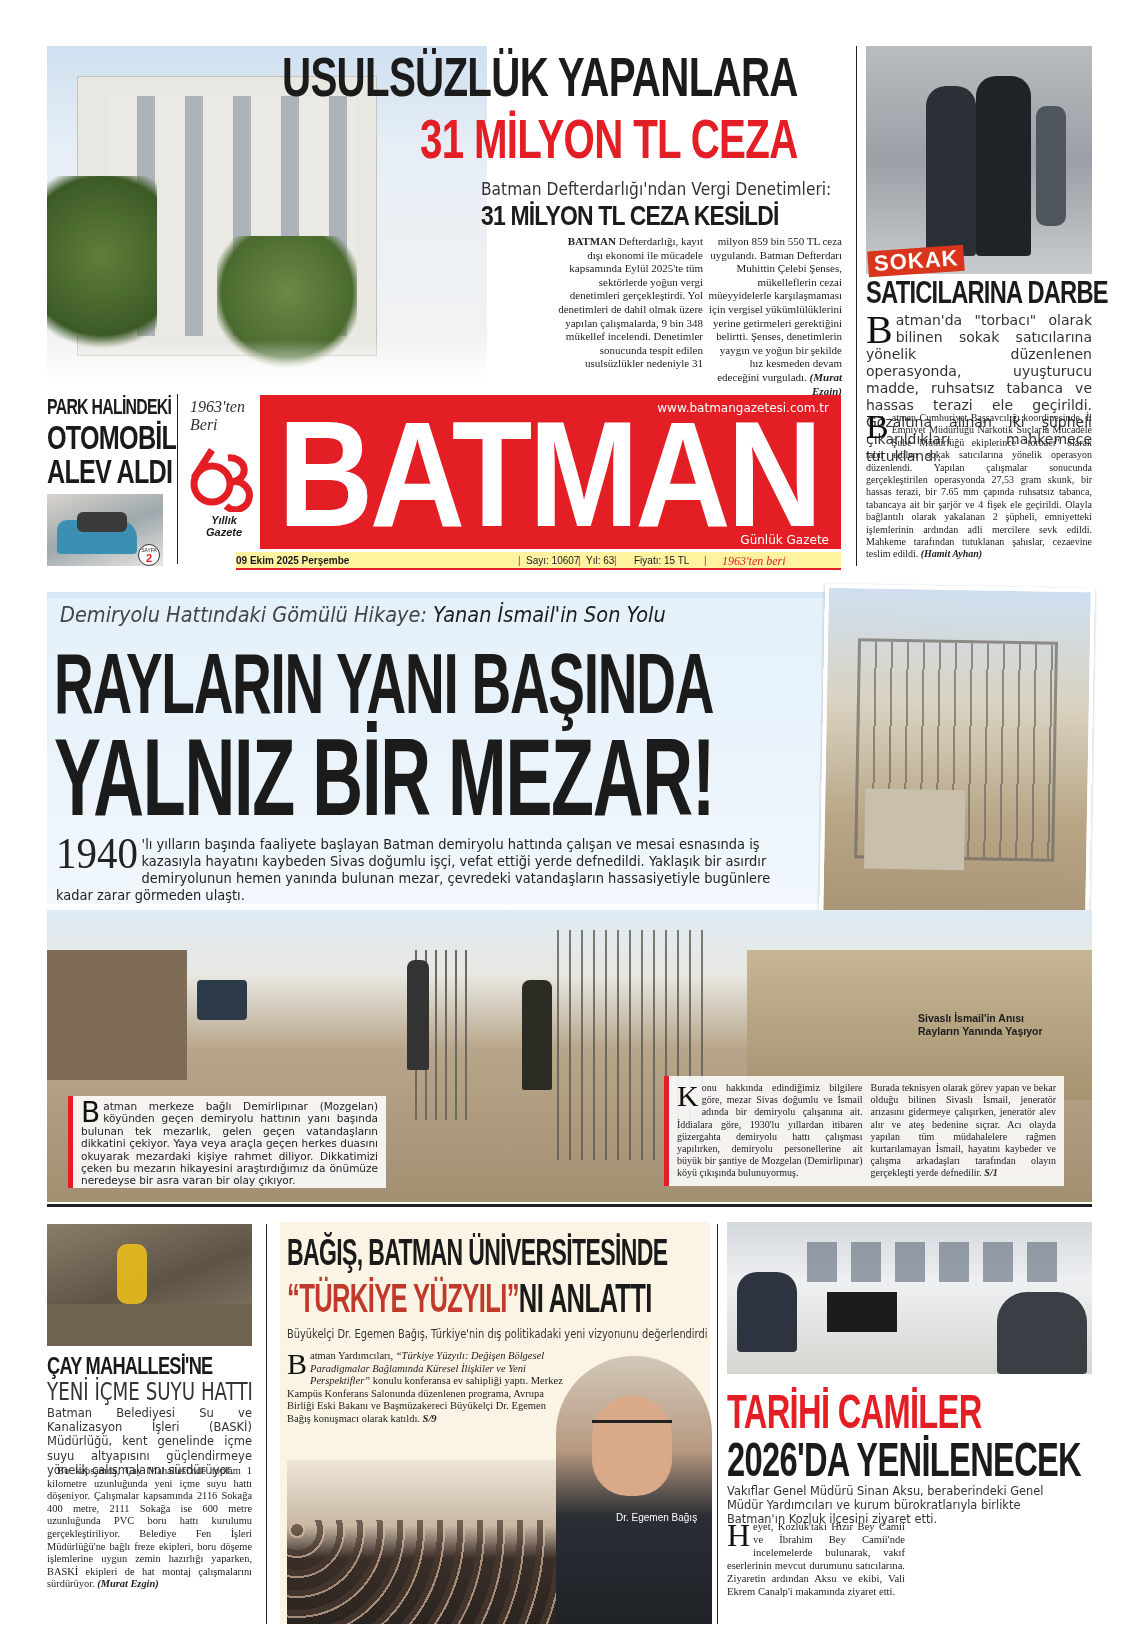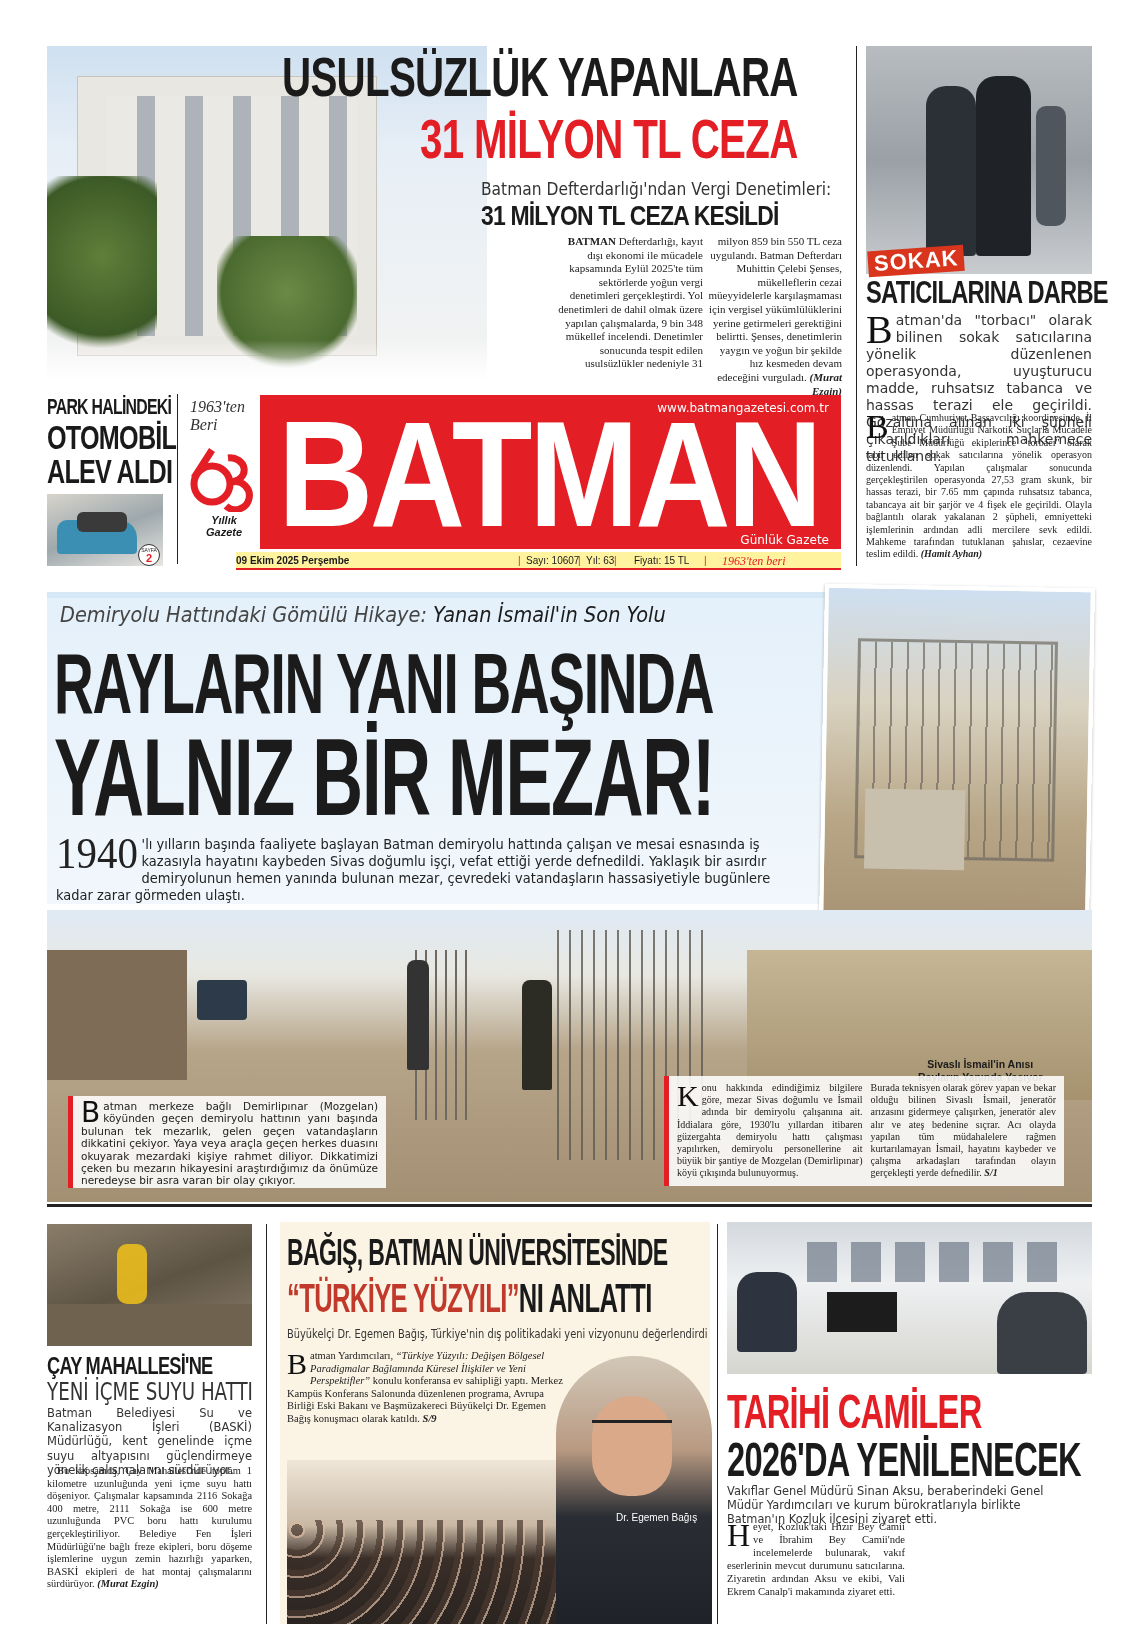--- a/index.html
+++ b/index.html
@@ -119,21 +119,21 @@
 
 <div class="photo" style="left:47px;top:910px;width:1045px;height:292px;background:linear-gradient(180deg,#dfeaf4 0%,#e8e8e2 22%,#b7a58a 48%,#a38f72 100%);">
   <div style="position:absolute;left:0;top:40px;width:140px;height:130px;background:#7e6c56;"></div>
   <div style="position:absolute;left:150px;top:70px;width:50px;height:40px;background:#2d3a4a;border-radius:4px;"></div>
   <div style="position:absolute;left:360px;top:40px;width:60px;height:170px;background:repeating-linear-gradient(90deg,transparent 0 8px,#6e6a62 8px 10px);"></div>
   <div style="position:absolute;left:500px;top:20px;width:160px;height:230px;background:repeating-linear-gradient(90deg,transparent 0 10px,#5e5a52 10px 12px);opacity:.8;"></div>
   <div style="position:absolute;left:360px;top:50px;width:22px;height:110px;background:#333;border-radius:8px 8px 2px 2px;"></div>
   <div style="position:absolute;left:475px;top:70px;width:30px;height:110px;background:#2c2c24;border-radius:8px 8px 2px 2px;"></div>
   <div style="position:absolute;left:700px;top:40px;width:345px;height:150px;background:linear-gradient(180deg,#c5b696,#a6926f);"></div>
 </div>
-<div class="abs" style="left:918px;top:1012px;font-weight:700;font-size:10.5px;line-height:13px;color:#1b1b1b;text-align:center;margin-top:46px;">
+<div class="abs" style="left:918px;top:1012px;font-weight:700;font-size:10.5px;line-height:13px;color:#1b1b1b;text-align:left;">
   <span>Sivaslı İsmail'in Anısı</span><br>
   <span>Rayların Yanında Yaşıyor</span>
 </div>
 
 <div class="boxed" style="left:68px;top:1096px;width:318px;height:92px;border-left:5px solid #e31e24;padding:4px 8px;">
   <div style="font-size:10.5px;line-height:12.4px;color:#222;font-family:'DejaVu Sans',sans-serif;text-align:justify;">
     <span class="dropcap" style="font-family:'DejaVu Sans',sans-serif;font-size:28px;line-height:22px;">B</span>
     <span>atman merkeze bağlı Demirlipınar (Mozgelan) köyünden geçen demiryolu hattının yanı başında bulunan tek mezarlık, gelen geçen vatandaşların dikkatini çekiyor. Yaya veya araçla geçen herkes duasını okuyarak mezardaki kişiye rahmet diliyor. Dikkatimizi çeken bu mezarın hikayesini araştırdığımız da önümüze neredeyse bir asra varan bir olay çıkıyor.</span>
   </div>
 </div>

